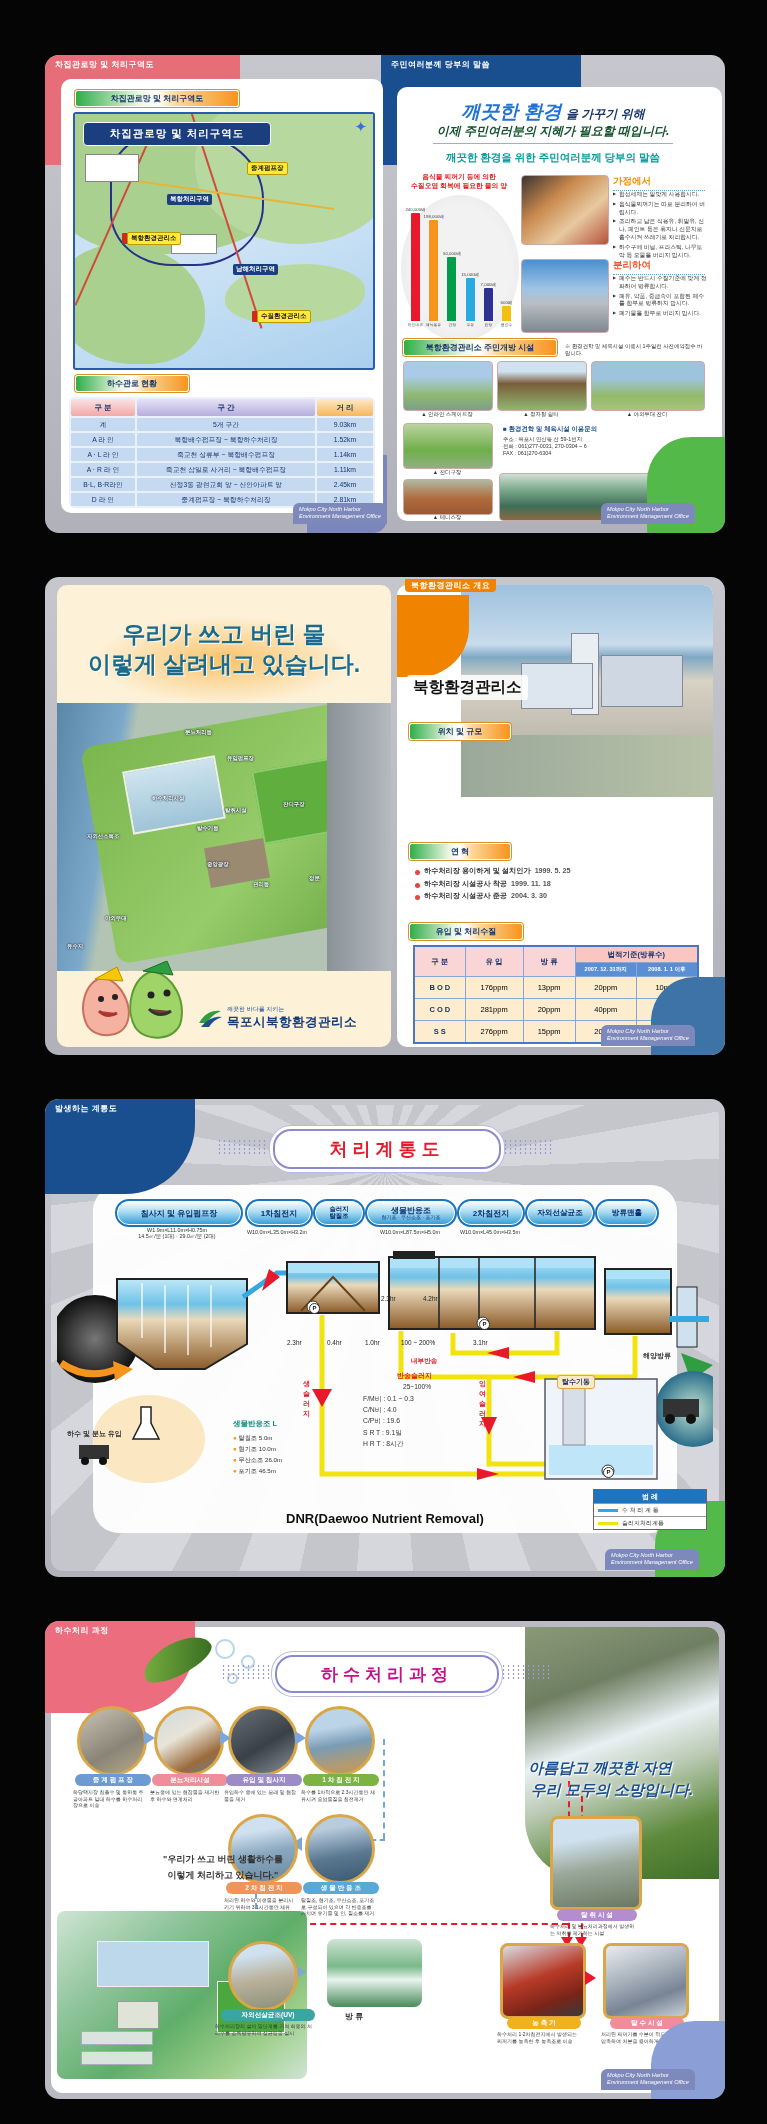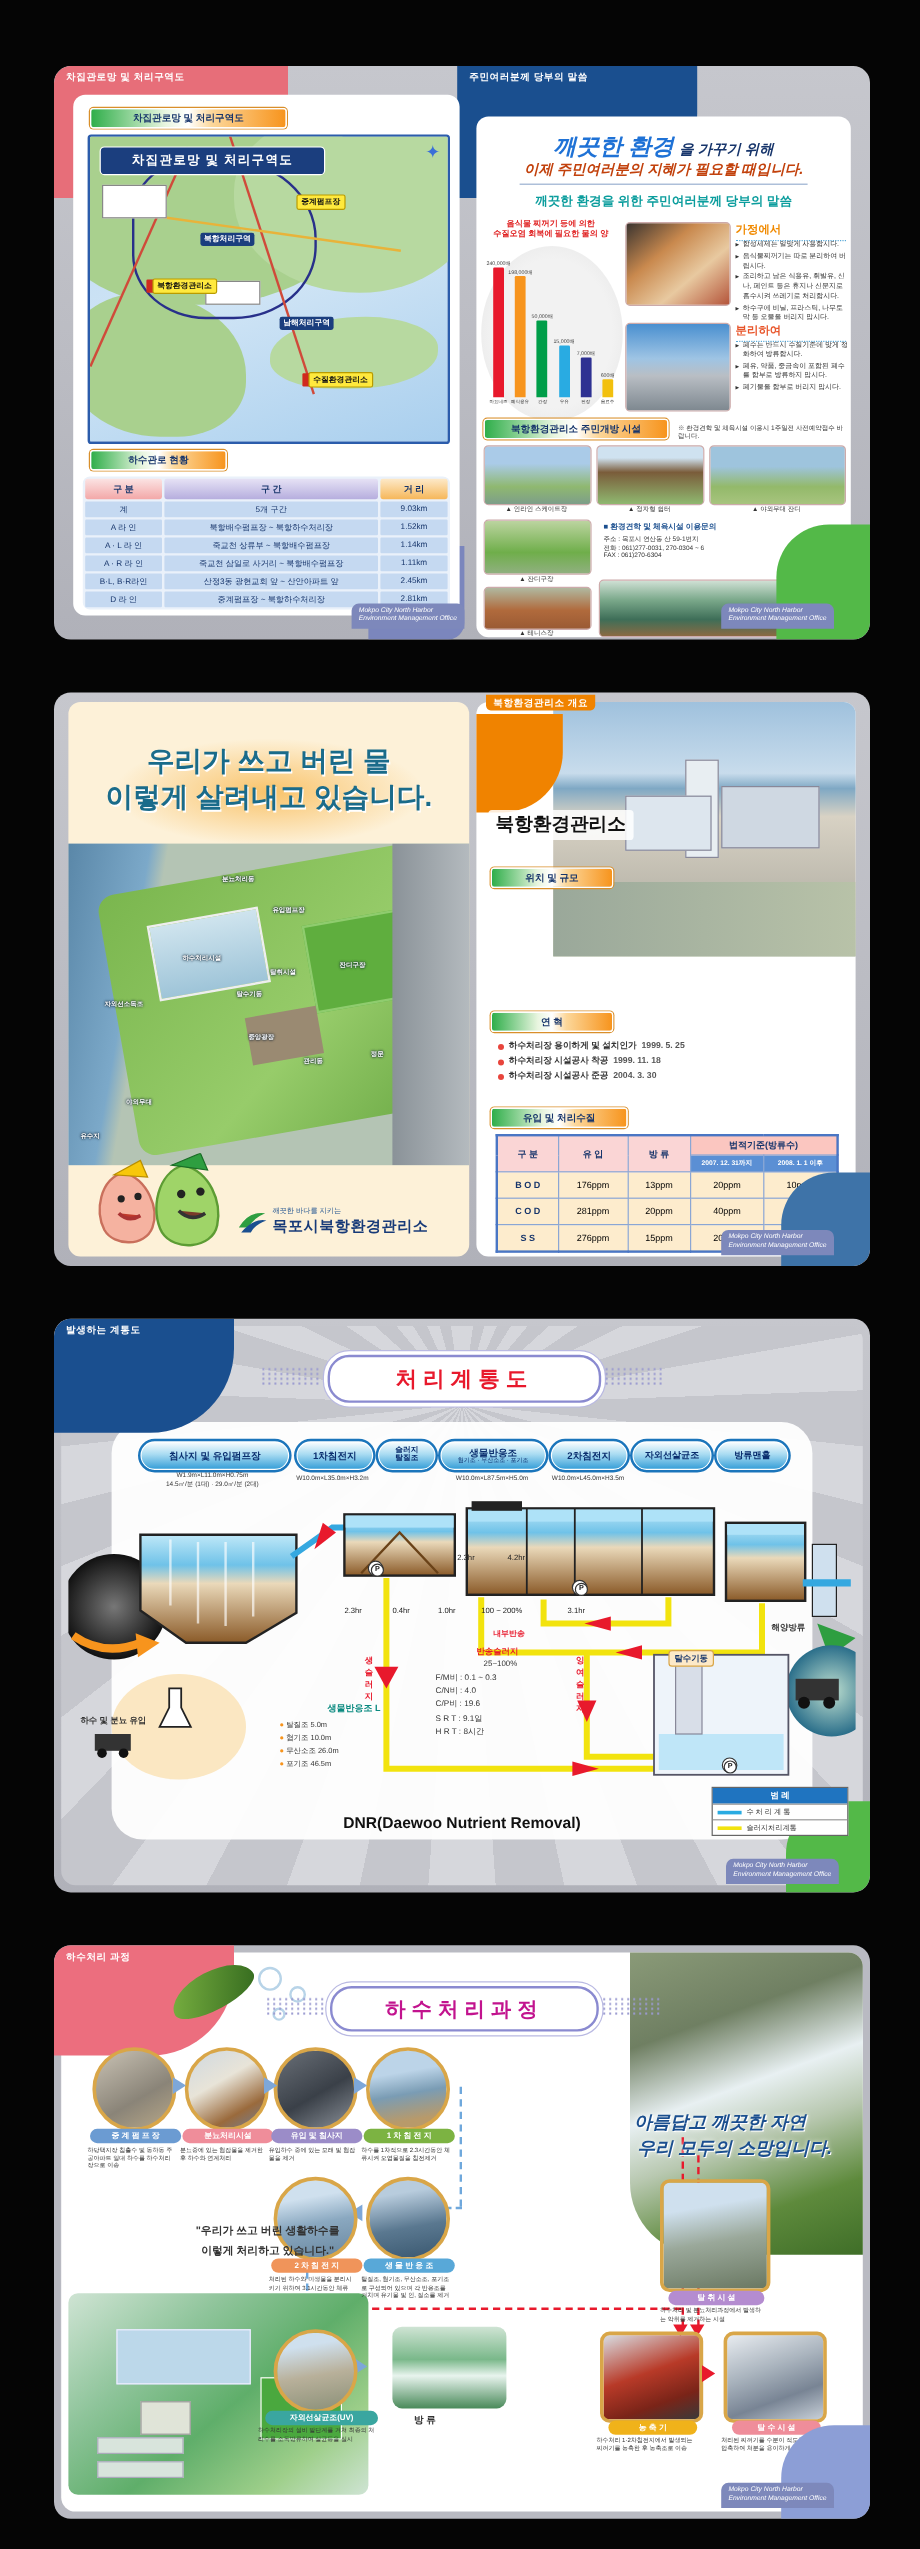--- a/index.html
+++ b/index.html
@@ -126,26 +126,26 @@
             </tr>
       </tbody>
         </table>
     </div>
     <div class="blob" style="left:262px;top:400px;width:80px;height:78px;background:#7b86bd;border-radius:44px 0 14px 0;z-index:1;"></div>
     <div class="ftr" style="left:248px;top:448px;">
       <div>Mokpo City North Harbor</div>
       <div>Environment Management Office</div>
     </div>
 
-    <div class="card" style="left:352px;top:42px;width:312px;height:434px;">
+    <div class="card" style="left:352px;top:32px;width:312px;height:434px;padding-left:13px;">
       <div class="abs" style="left:0;top:12px;width:312px;text-align:center;">
         <span style="font-size:19px;font-weight:900;font-style:italic;color:#1f72d6;">깨끗한 환경</span>
         <span style="font-size:12px;font-weight:bold;font-style:italic;color:#17356b;">을 가꾸기 위해</span>
       </div>
-      <div class="abs" style="left:0;top:36px;width:312px;text-align:center;font-size:12px;font-weight:bold;font-style:italic;color:#c2410c;">이제 주민여러분의 지혜가 필요할 때입니다.</div>
+      <div class="abs" style="left:0;top:36px;width:312px;text-align:center;font-size:12px;font-weight:bold;font-style:italic;color:#14532d;">이제 주민여러분의 지혜가 필요할 때입니다.</div>
       <div class="abs" style="left:36px;top:56px;width:240px;border-bottom:1px solid #9ab0d0;"></div>
       <div class="abs" style="left:0;top:64px;width:312px;text-align:center;font-size:10.5px;font-weight:900;color:#0b9d9d;">깨끗한 환경을 위한 주민여러분께 당부의 말씀</div>
       <div class="abs pre" style="left:2px;top:86px;width:120px;text-align:center;font-size:6.8px;font-weight:bold;color:#e02020;line-height:1.3;">음식물 찌꺼기 등에 의한
 수질오염 회복에 필요한 물의 양</div>
       <div class="abs" style="left:4px;top:108px;width:118px;height:146px;background:radial-gradient(ellipse at center,#f2f2f2 60%,#e2e2e2 100%);border-radius:50%;">
         <div class="abs" style="left:6px;top:10px;right:4px;bottom:14px;display:flex;align-items:flex-end;justify-content:space-between;">
           <div class="barwrap">
               <span class="bval">240,000배</span>
               <div class="bar" style="height: 108px; background: rgb(232, 25, 44);"></div>
               <span class="bcat">마요네즈</span>
@@ -440,21 +440,21 @@
     <div class="lbl" style="left:428px;top:240px;font-size:6.4px;color:#222;">3.1hr</div>
     <div class="lbl" style="left:366px;top:258px;font-size:6.6px;font-weight:bold;color:#e8192c;">내부반송</div>
     <div class="lbl" style="left:352px;top:272px;font-size:7px;font-weight:bold;color:#e8192c;">반송슬러지</div>
     <div class="lbl" style="left:358px;top:284px;font-size:6.6px;color:#333;">25~100%</div>
     <div class="vred" style="left:256px;top:276px;">생슬러지</div>
     <div class="vred" style="left:432px;top:276px;">잉여슬러지</div>
     <div class="lbl" style="left:512px;top:276px;font-size:7px;font-weight:bold;color:#17356b;background:#fde9c8;border:1px solid #d9a648;border-radius:3px;padding:1px 4px;">탈수기동</div>
     <div class="pump" style="left:264px;top:204px;">P</div>
     <div class="pump" style="left:434px;top:220px;">P</div>
     <div class="pump" style="left:558px;top:368px;">P</div>
-    <div class="lbl" style="left:188px;top:320px;font-size:7.5px;font-weight:bold;color:#0b8a80;margin-left:40px;">생물반응조 L</div>
+    <div class="lbl" style="left:188px;top:320px;font-size:7.5px;font-weight:bold;color:#0b8a80;">생물반응조 L</div>
     <div class="abs" style="left:188px;top:333px;z-index:5;">
       <div style="font-size:6.2px;color:#333;line-height:1.8;"><span style="color:#f7941d;">●</span> <span>탈질조 5.0m</span></div>
       <div style="font-size:6.2px;color:#333;line-height:1.8;"><span style="color:#f7941d;">●</span> <span>혐기조 10.0m</span></div>
       <div style="font-size:6.2px;color:#333;line-height:1.8;"><span style="color:#f7941d;">●</span> <span>무산소조 26.0m</span></div>
       <div style="font-size:6.2px;color:#333;line-height:1.8;"><span style="color:#f7941d;">●</span> <span>포기조 46.5m</span></div>
     </div>
     <div class="abs" style="left:318px;top:294px;z-index:5;">
       <div style="font-size:6.8px;color:#333;line-height:1.65;">F/M비 :  0.1 ~ 0.3</div>
       <div style="font-size:6.8px;color:#333;line-height:1.65;">C/N비 :  4.0</div>
       <div style="font-size:6.8px;color:#333;line-height:1.65;">C/P비 :  19.6</div>

